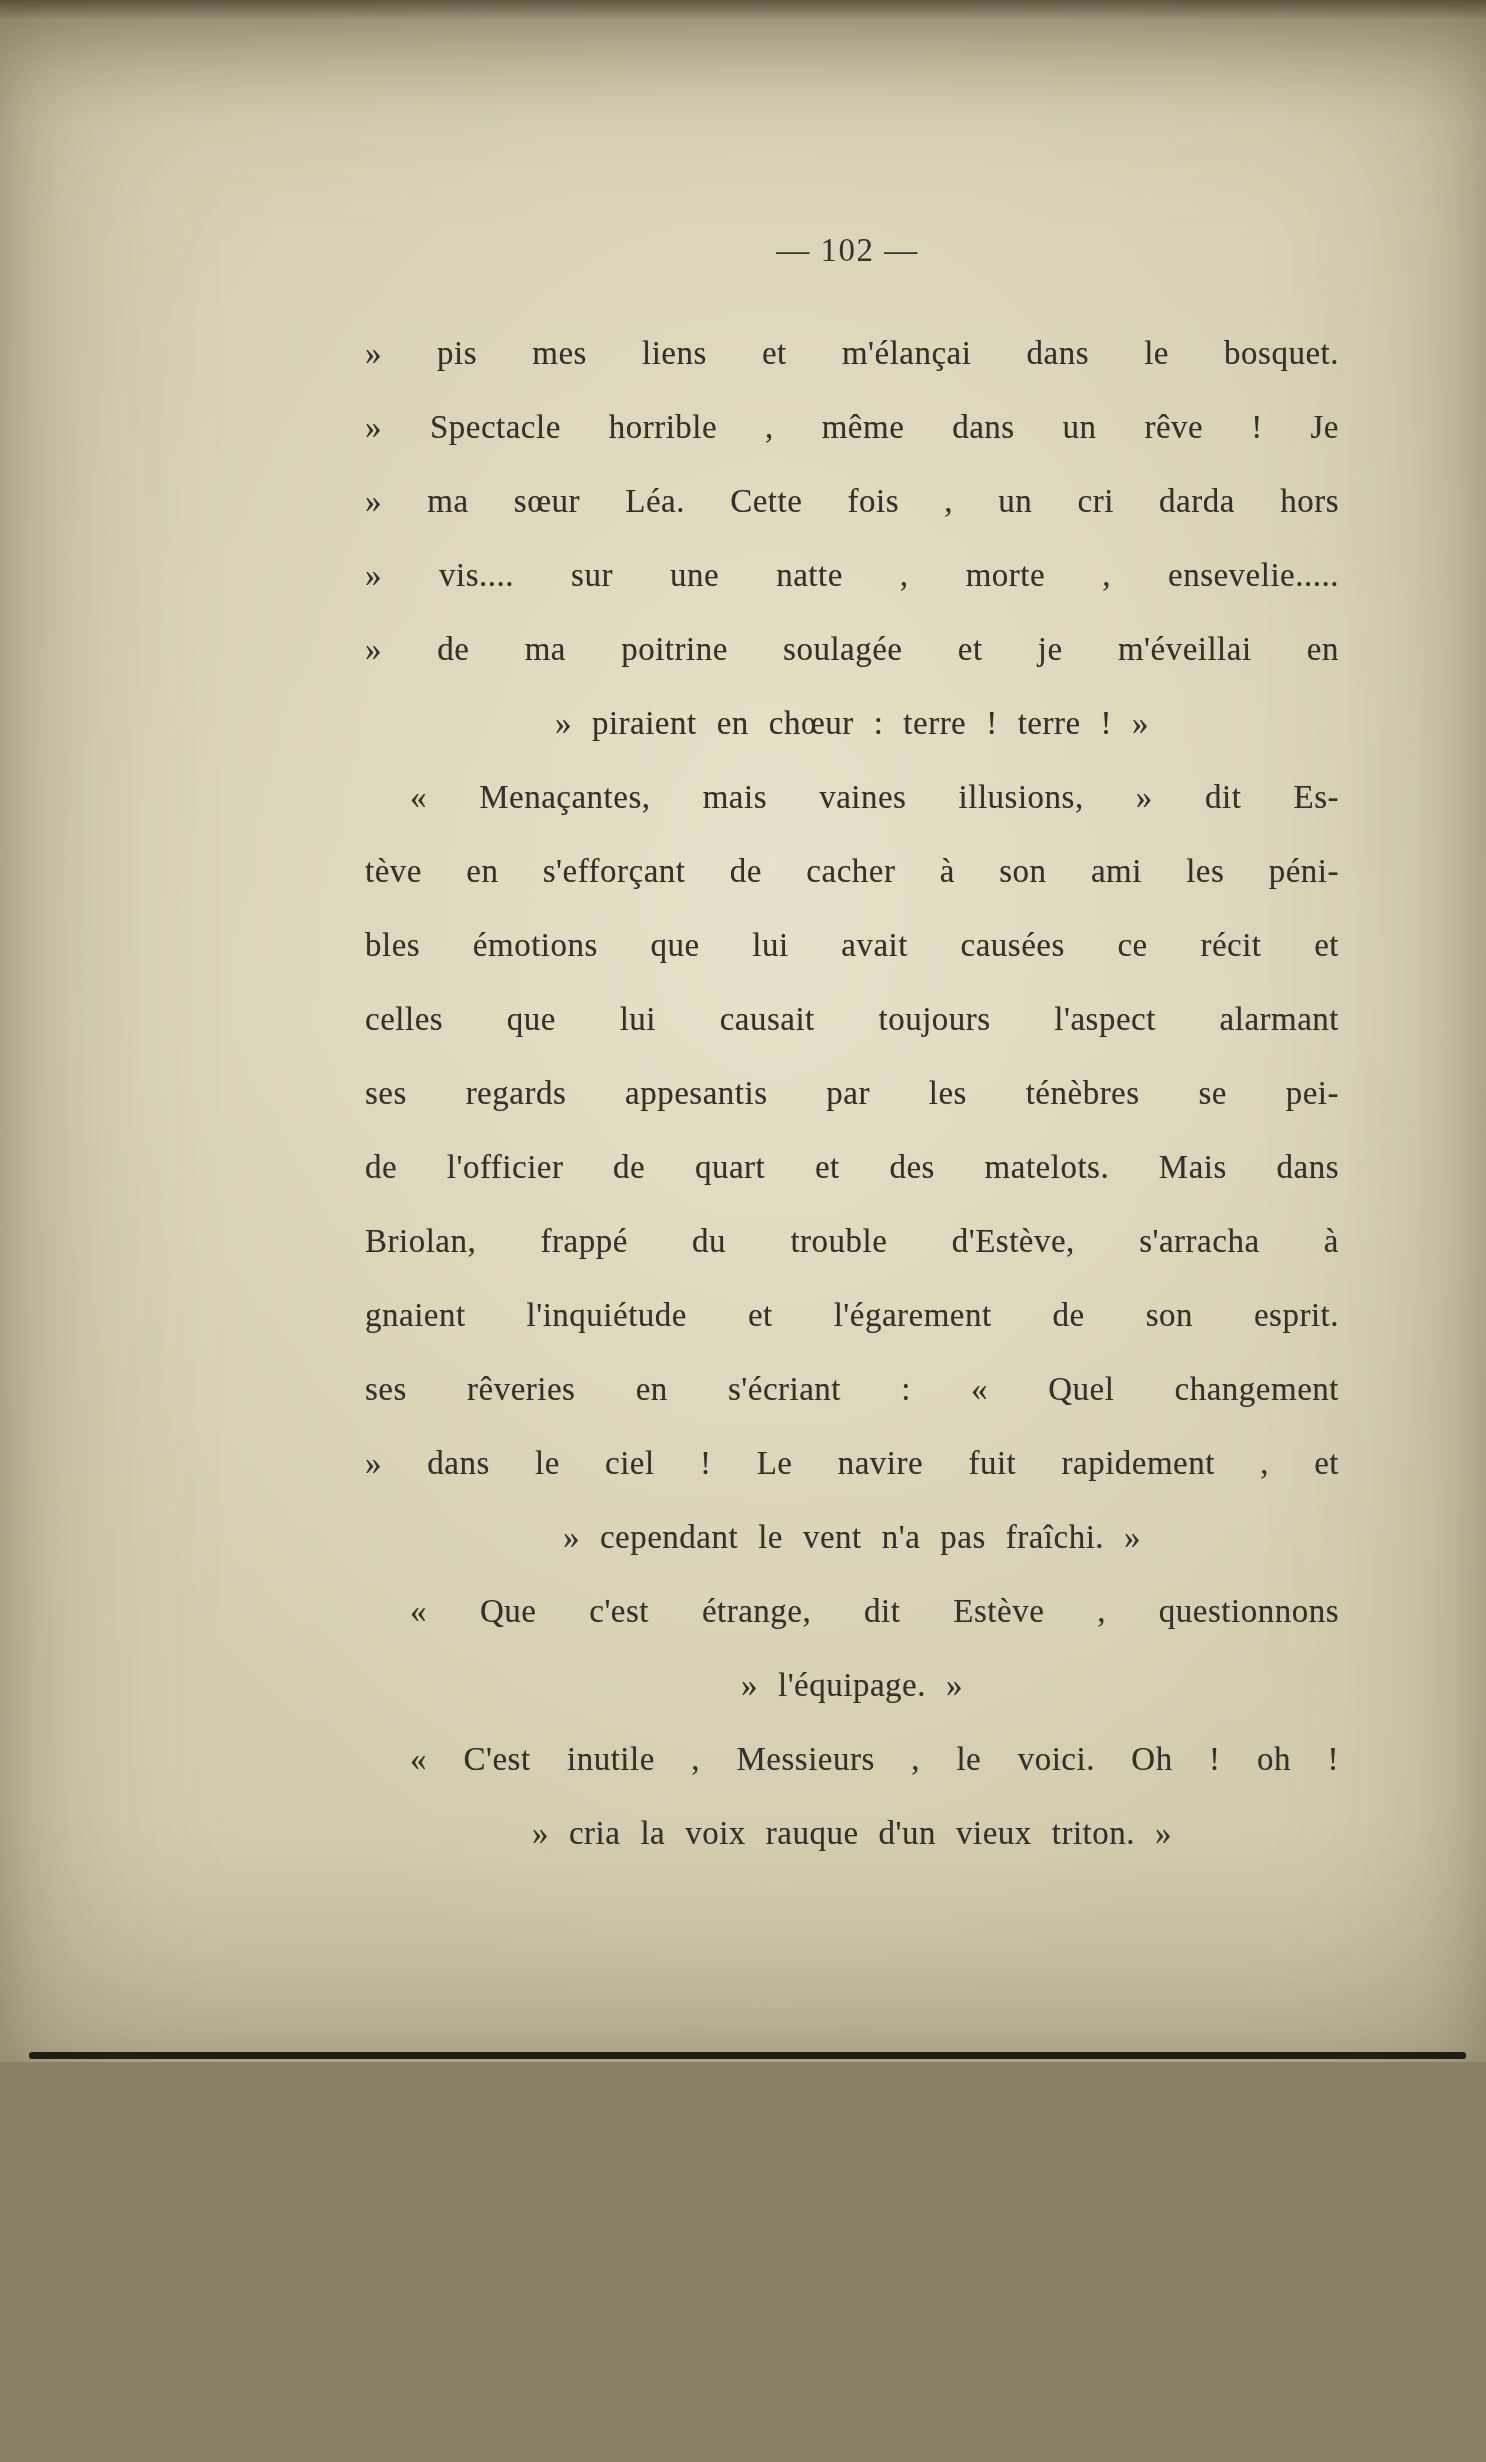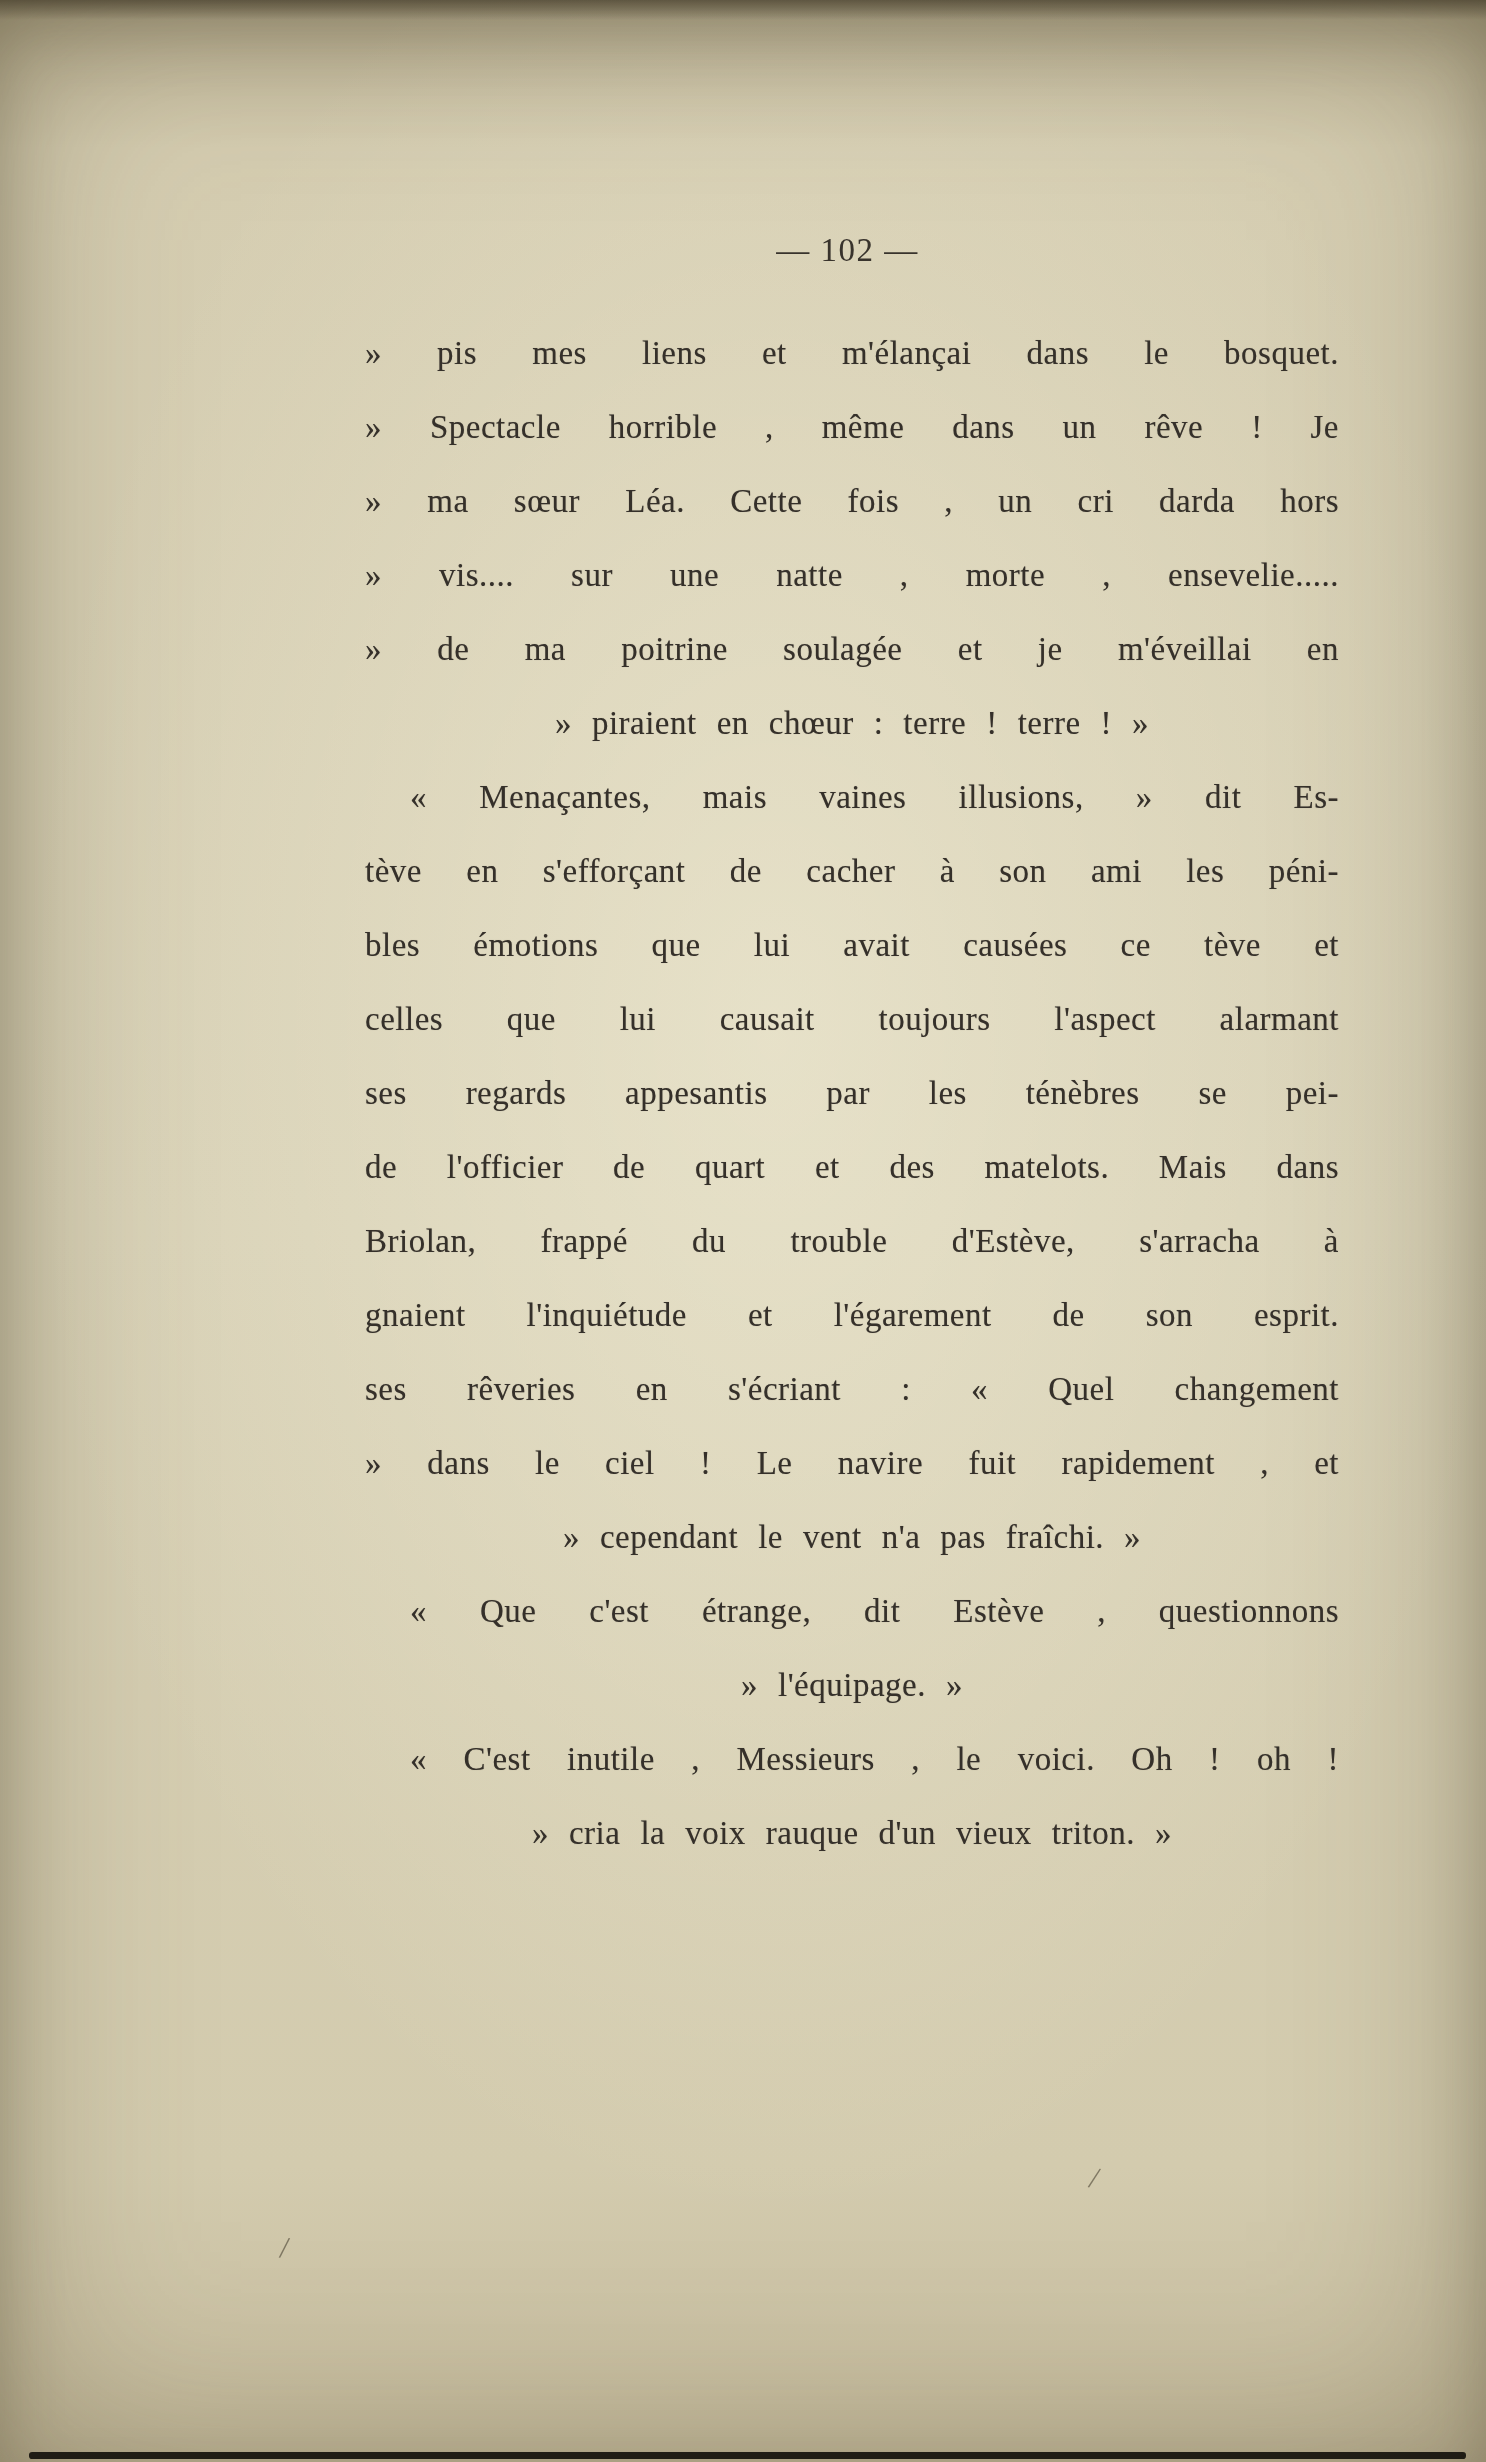--- a/index.html
+++ b/index.html
@@ -3,21 +3,21 @@
 <meta charset="utf-8">
 <style>
   html, body {
     margin: 0;
     padding: 0;
     background: #8a8068;
   }
   .scan-page {
     position: relative;
     width: 1487px;
-    height: 2462px;
+    height: 2062px;
     overflow: hidden;
     background:
       radial-gradient(ellipse 1084px 1704px at 52% 42%, rgba(255,252,232,0.38), rgba(255,252,232,0) 70%),
       linear-gradient(180deg, #beb497 0%, #d5cdb1 6%, #d8d1b6 50%, #d3cbae 88%, #c6bc9e 100%);
     background-color: #d5cdb2;
     box-shadow: inset 0 0 201px rgba(86,74,48,0.40), inset 0 31px 62px rgba(70,60,38,0.28);
     font-family: "Liberation Serif", "DejaVu Serif", serif;
     color: #35302a;
   }
   .edge-top {
@@ -87,21 +87,21 @@
 
   <div class="text-block">
       <div class="line justify">» pis mes liens et m'élançai dans le bosquet.</div>
       <div class="line justify">» Spectacle horrible , même dans un rêve ! Je</div>
       <div class="line justify">» ma sœur Léa. Cette fois , un cri darda hors</div>
       <div class="line justify">» vis.... sur une natte , morte , ensevelie.....</div>
       <div class="line justify">» de ma poitrine soulagée et je m'éveillai en</div>
       <div class="line">» piraient en chœur : terre ! terre ! »</div>
       <div class="line justify indent">« Menaçantes, mais vaines illusions, » dit Es-</div>
       <div class="line justify">tève en s'efforçant de cacher à son ami les péni-</div>
-      <div class="line justify">bles émotions que lui avait causées ce tève et</div>
+      <div class="line justify">bles émotions que lui avait causées ce récit et</div>
       <div class="line justify">celles que lui causait toujours l'aspect alarmant</div>
       <div class="line justify">ses regards appesantis par les ténèbres se pei-</div>
       <div class="line justify">de l'officier de quart et des matelots. Mais dans</div>
       <div class="line justify">Briolan, frappé du trouble d'Estève, s'arracha à</div>
       <div class="line justify">gnaient l'inquiétude et l'égarement de son esprit.</div>
       <div class="line justify">ses rêveries en s'écriant : « Quel changement</div>
       <div class="line justify">» dans le ciel ! Le navire fuit rapidement , et</div>
       <div class="line">» cependant le vent n'a pas fraîchi. »</div>
       <div class="line justify indent">« Que c'est étrange, dit Estève , questionnons</div>
       <div class="line">» l'équipage. »</div>

